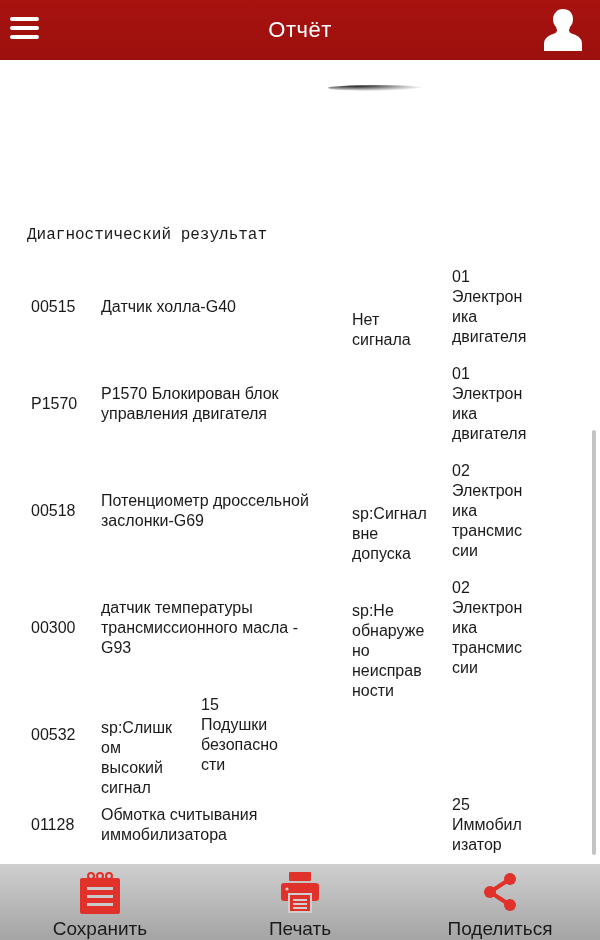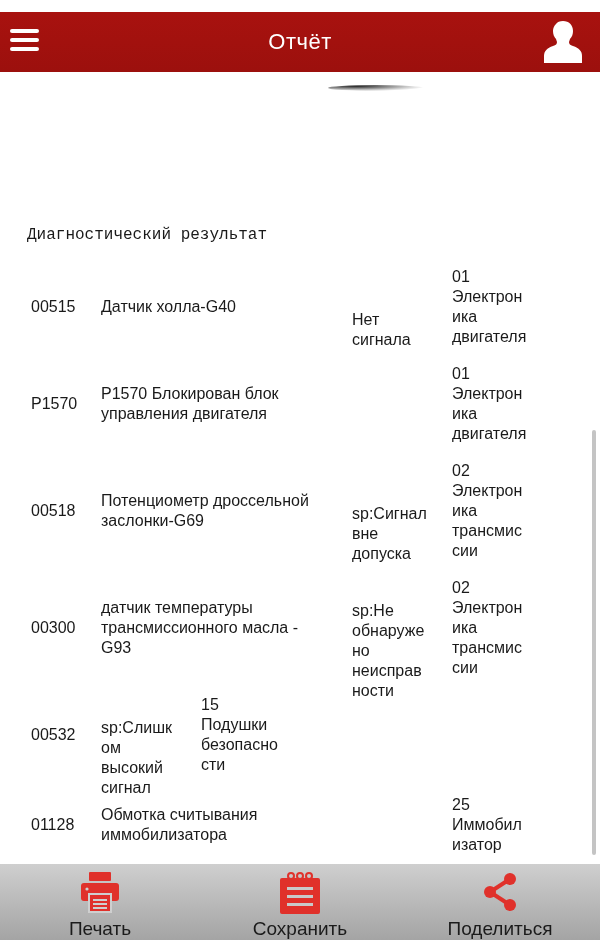--- a/index.html
+++ b/index.html
@@ -1,20 +1,20 @@
 <!DOCTYPE html>
 <html><head>
 <meta charset="utf-8">
 <style>
   * { box-sizing: border-box; margin: 0; padding: 0; }
   html, body { width: 600px; height: 940px; overflow: hidden; background: #ffffff; }
   body { font-family: "Liberation Sans", "DejaVu Sans", sans-serif; color: #1a1a1a; position: relative; }
 
   .header {
-    position: absolute; top: 12px; left: 0; width: 600px; height: 60px;
+    position: absolute; top: 0; left: 0; width: 600px; height: 60px;
     background: linear-gradient(#a8120f, #9c100d);
     display: flex; align-items: center; justify-content: center;
   }
   .header .menu-btn { position: absolute; left: 10px; top: 17px; width: 29px; height: 24px; cursor: pointer; }
   .header .menu-btn span { display: block; height: 4px; background: #fff; border-radius: 2px; margin-bottom: 5px; }
   .header .title { color: #fff; font-size: 22px; letter-spacing: 0.5px; }
   .header .user-btn { position: absolute; right: 16px; top: 7px; width: 42px; height: 44px; cursor: pointer; }
 
   .shadow-artifact {
     position: absolute; top: 85px; left: 328px; width: 95px; height: 6px;
@@ -131,41 +131,41 @@
 Иммобил
 изатор</div>
   </div>
 </div>
 
 <div class="scrollbar"></div>
 
 <div class="bottom-bar">
   <div class="action">
     <svg width="44" height="44" viewBox="0 0 44 44">
+      <rect x="2" y="8" width="40" height="36" rx="2" fill="#e0312b"></rect>
+      <circle cx="13" cy="6" r="3" fill="none" stroke="#e0312b" stroke-width="2"></circle>
+      <circle cx="22" cy="6" r="3" fill="none" stroke="#e0312b" stroke-width="2"></circle>
+      <circle cx="31" cy="6" r="3" fill="none" stroke="#e0312b" stroke-width="2"></circle>
+      <rect x="9" y="17" width="26" height="3" fill="#c9c9c9"></rect>
+      <rect x="9" y="25" width="26" height="3" fill="#c9c9c9"></rect>
+      <rect x="9" y="33" width="26" height="3" fill="#c9c9c9"></rect>
+    </svg>
+    <div class="label">Сохранить</div>
+  </div>
+  <div class="action">
+    <svg width="44" height="44" viewBox="0 0 44 44">
       <rect x="11" y="2" width="22" height="9" rx="1" fill="#e0312b"></rect>
       <rect x="3" y="13" width="38" height="18" rx="3" fill="#e0312b"></rect>
       <circle cx="9" cy="19" r="1.6" fill="#cfcfcf"></circle>
       <rect x="11" y="24" width="22" height="18" fill="#e0312b" stroke="#cfcfcf" stroke-width="2"></rect>
       <rect x="15" y="29" width="14" height="2" fill="#cfcfcf"></rect>
       <rect x="15" y="33" width="14" height="2" fill="#cfcfcf"></rect>
       <rect x="15" y="37" width="14" height="2" fill="#cfcfcf"></rect>
     </svg>
     <div class="label">Печать</div>
-  </div>
-  <div class="action">
-    <svg width="44" height="44" viewBox="0 0 44 44">
-      <rect x="2" y="8" width="40" height="36" rx="2" fill="#e0312b"></rect>
-      <circle cx="13" cy="6" r="3" fill="none" stroke="#e0312b" stroke-width="2"></circle>
-      <circle cx="22" cy="6" r="3" fill="none" stroke="#e0312b" stroke-width="2"></circle>
-      <circle cx="31" cy="6" r="3" fill="none" stroke="#e0312b" stroke-width="2"></circle>
-      <rect x="9" y="17" width="26" height="3" fill="#c9c9c9"></rect>
-      <rect x="9" y="25" width="26" height="3" fill="#c9c9c9"></rect>
-      <rect x="9" y="33" width="26" height="3" fill="#c9c9c9"></rect>
-    </svg>
-    <div class="label">Сохранить</div>
   </div>
   <div class="action">
     <svg width="44" height="44" viewBox="0 0 44 44">
       <line x1="32" y1="9" x2="12" y2="22" stroke="#e0312b" stroke-width="4"></line>
       <line x1="12" y1="22" x2="32" y2="35" stroke="#e0312b" stroke-width="4"></line>
       <circle cx="32" cy="9" r="6" fill="#e0312b"></circle>
       <circle cx="12" cy="22" r="6" fill="#e0312b"></circle>
       <circle cx="32" cy="35" r="6" fill="#e0312b"></circle>
     </svg>
     <div class="label">Поделиться</div>

